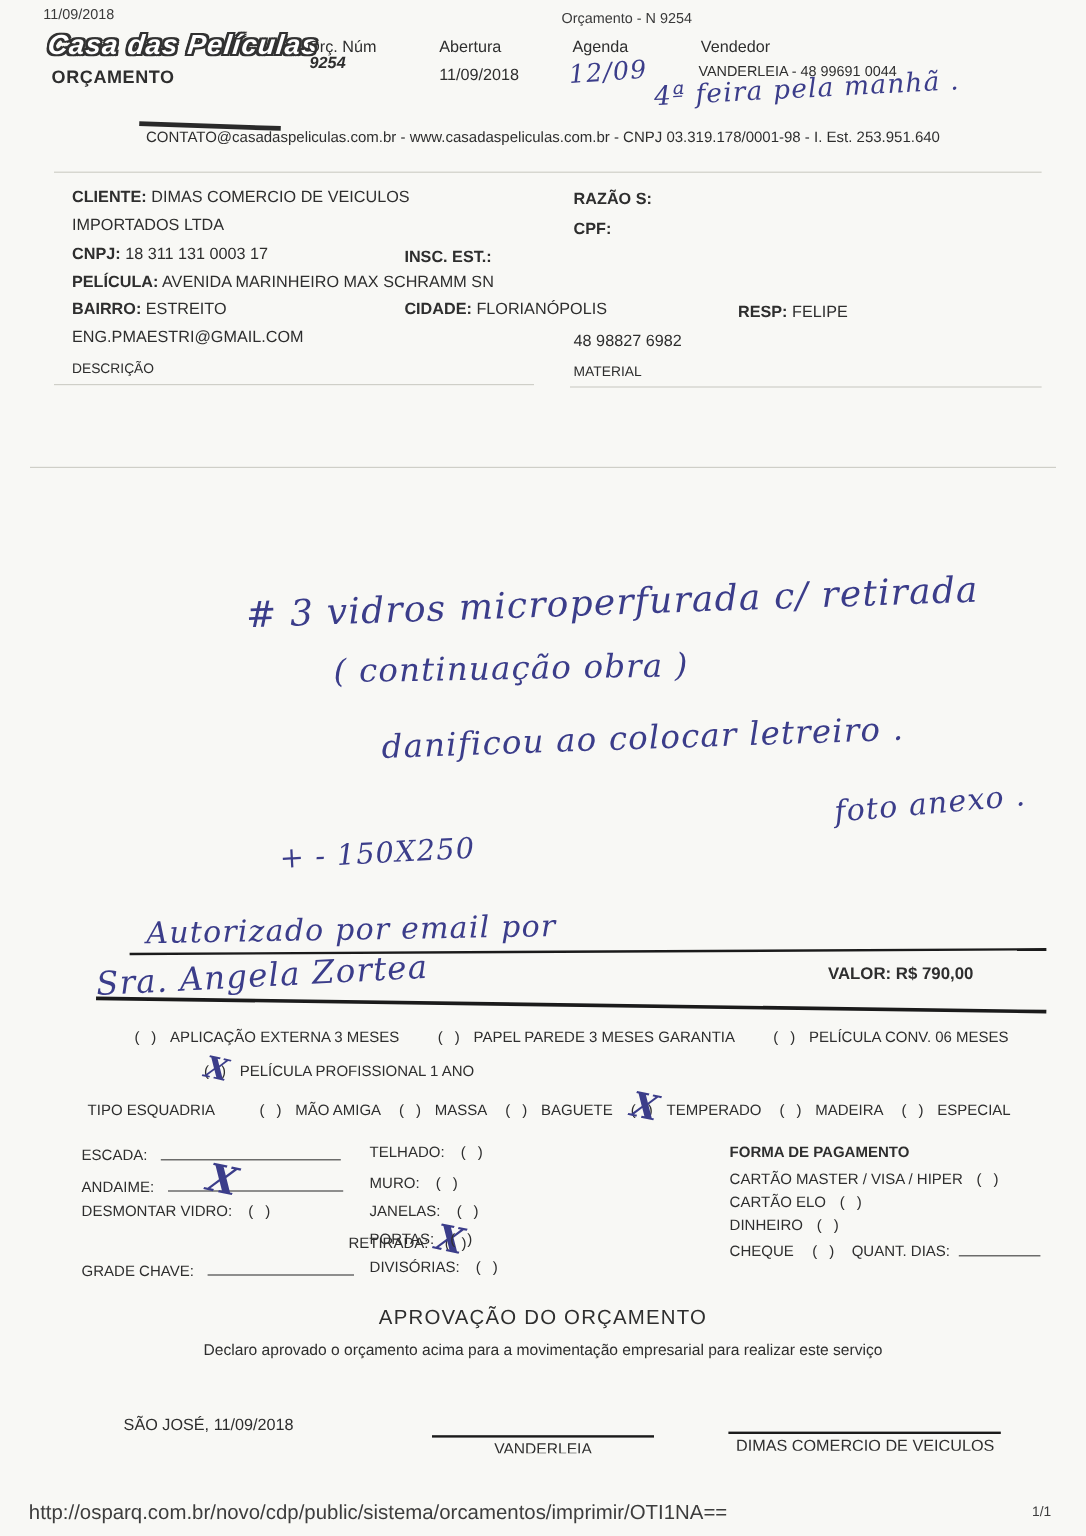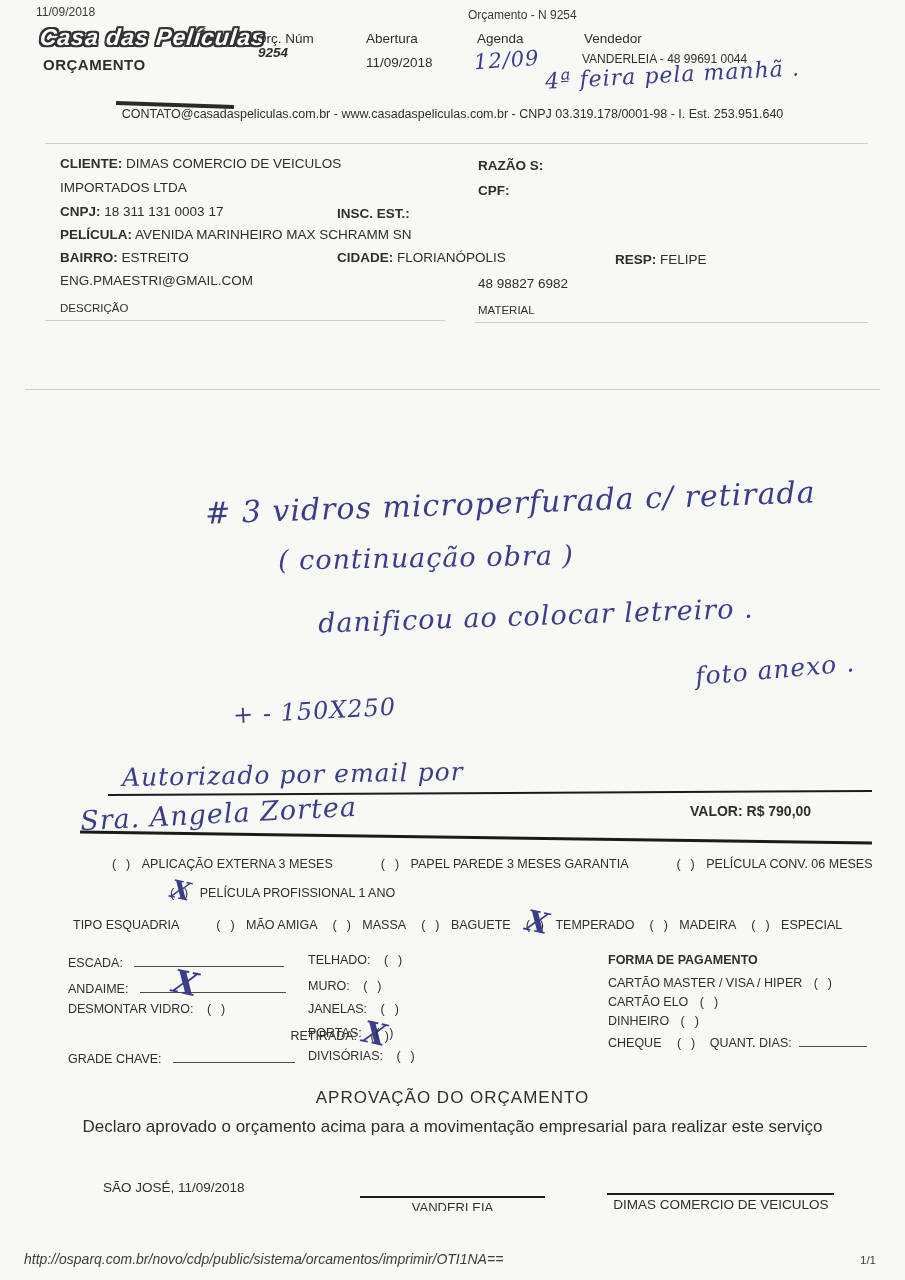--- a/index.html
+++ b/index.html
@@ -127,21 +127,21 @@
   <div class="abs dark" style="left:108px;top:792px;width:764px;transform:rotate(-0.3deg);"></div>
   <div class="abs hw" style="left:80px;top:798px;font-size:27px;transform:rotate(-3deg);">Sra. Angela Zortea</div>
 
   <div class="abs b nw" style="left:690px;top:803px;font-size:14px;">
     <span>VALOR:</span>
     <span>R$ 790,00</span>
   </div>
   <div class="abs dark" style="left:80px;top:836px;width:792px;height:3px;transform:rotate(0.8deg);"></div>
 
   
-  <div class="abs row op" style="left:112px;top:857px;gap:48px;">
+  <div class="abs row op" style="left:112px;top:857px;gap:32px;">
     <span class="opt">
       <span class="pr">(  )</span>
       <span class="ot">APLICAÇÃO EXTERNA 3 MESES</span>
     </span>
     <span class="opt">
       <span class="pr">(  )</span>
       <span class="ot">PAPEL PAREDE 3 MESES GARANTIA</span>
     </span>
     <span class="opt">
       <span class="pr">(  )</span>
@@ -250,27 +250,27 @@
   <div class="abs op nw" style="left:608px;top:1033px;">
     <span>CHEQUE</span>
     <span class="pr" style="margin-left:12px;">(  )</span>
     <span style="margin-left:10px;">QUANT. DIAS:</span>
     <span class="fill" style="width:68px;margin-left:4px;"></span>
   </div>
   
 
   
   <div class="abs ctr nw" style="top:1088px;font-size:17px;letter-spacing:1px;">APROVAÇÃO DO ORÇAMENTO</div>
-  <div class="abs ctr nw" style="top:1117px;font-size:17px;">Declaro aprovado o orçamento acima para a movimentação empresarial para realizar este serviço</div>
+  <div class="abs ctr nw" style="top:1117px;font-size:13px;">Declaro aprovado o orçamento acima para a movimentação empresarial para realizar este serviço</div>
 
   <div class="abs bd nw" style="left:103px;top:1180px;">SÃO JOSÉ, 11/09/2018</div>
 
   <div class="abs dark" style="left:360px;top:1196px;width:185px;"></div>
   <div class="abs clip" style="left:360px;top:1200px;width:185px;height:11px;text-align:center;font-size:13px;">VANDERLEIA</div>
 
   <div class="abs dark" style="left:607px;top:1193px;width:227px;"></div>
   <div class="abs clip" style="left:580px;top:1197px;width:282px;height:12px;text-align:center;font-size:13.5px;">DIMAS COMERCIO DE VEICULOS</div>
 
   
-  <div class="abs nw" style="left:24px;top:1251px;font-size:14px;color:#3d3d3d;font-style:italic;">http://osparq.com.br/novo/cdp/public/sistema/orcamentos/imprimir/OTI1NA==</div>
+  <div class="abs nw" style="left:24px;top:1251px;font-size:17px;color:#3d3d3d;">http://osparq.com.br/novo/cdp/public/sistema/orcamentos/imprimir/OTI1NA==</div>
   <div class="abs nw" style="left:860px;top:1254px;font-size:11.5px;color:#3d3d3d;">1/1</div>
 
 </div>
 
 </body></html>

